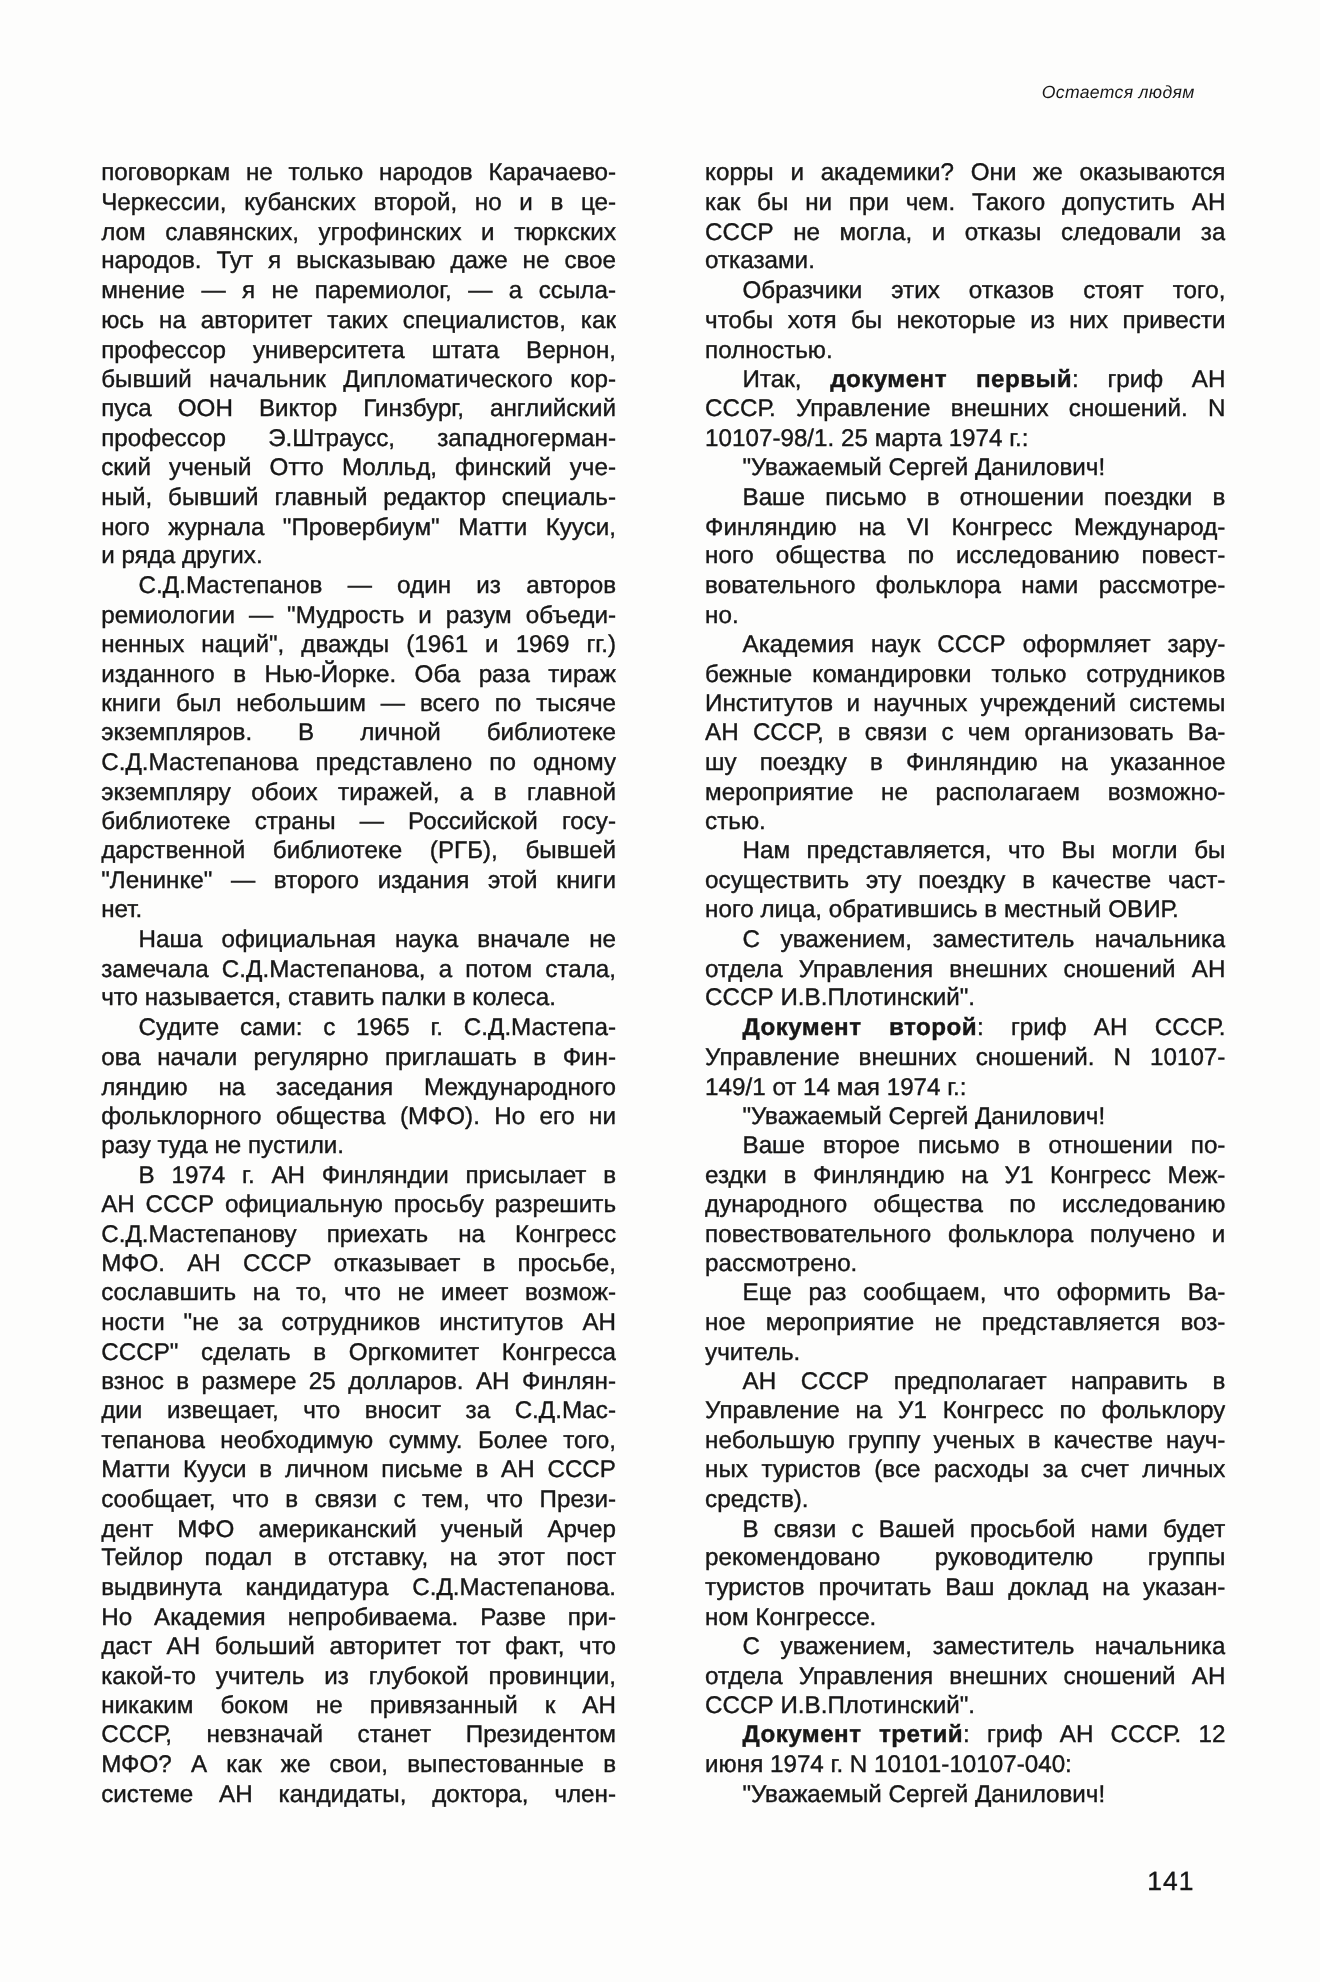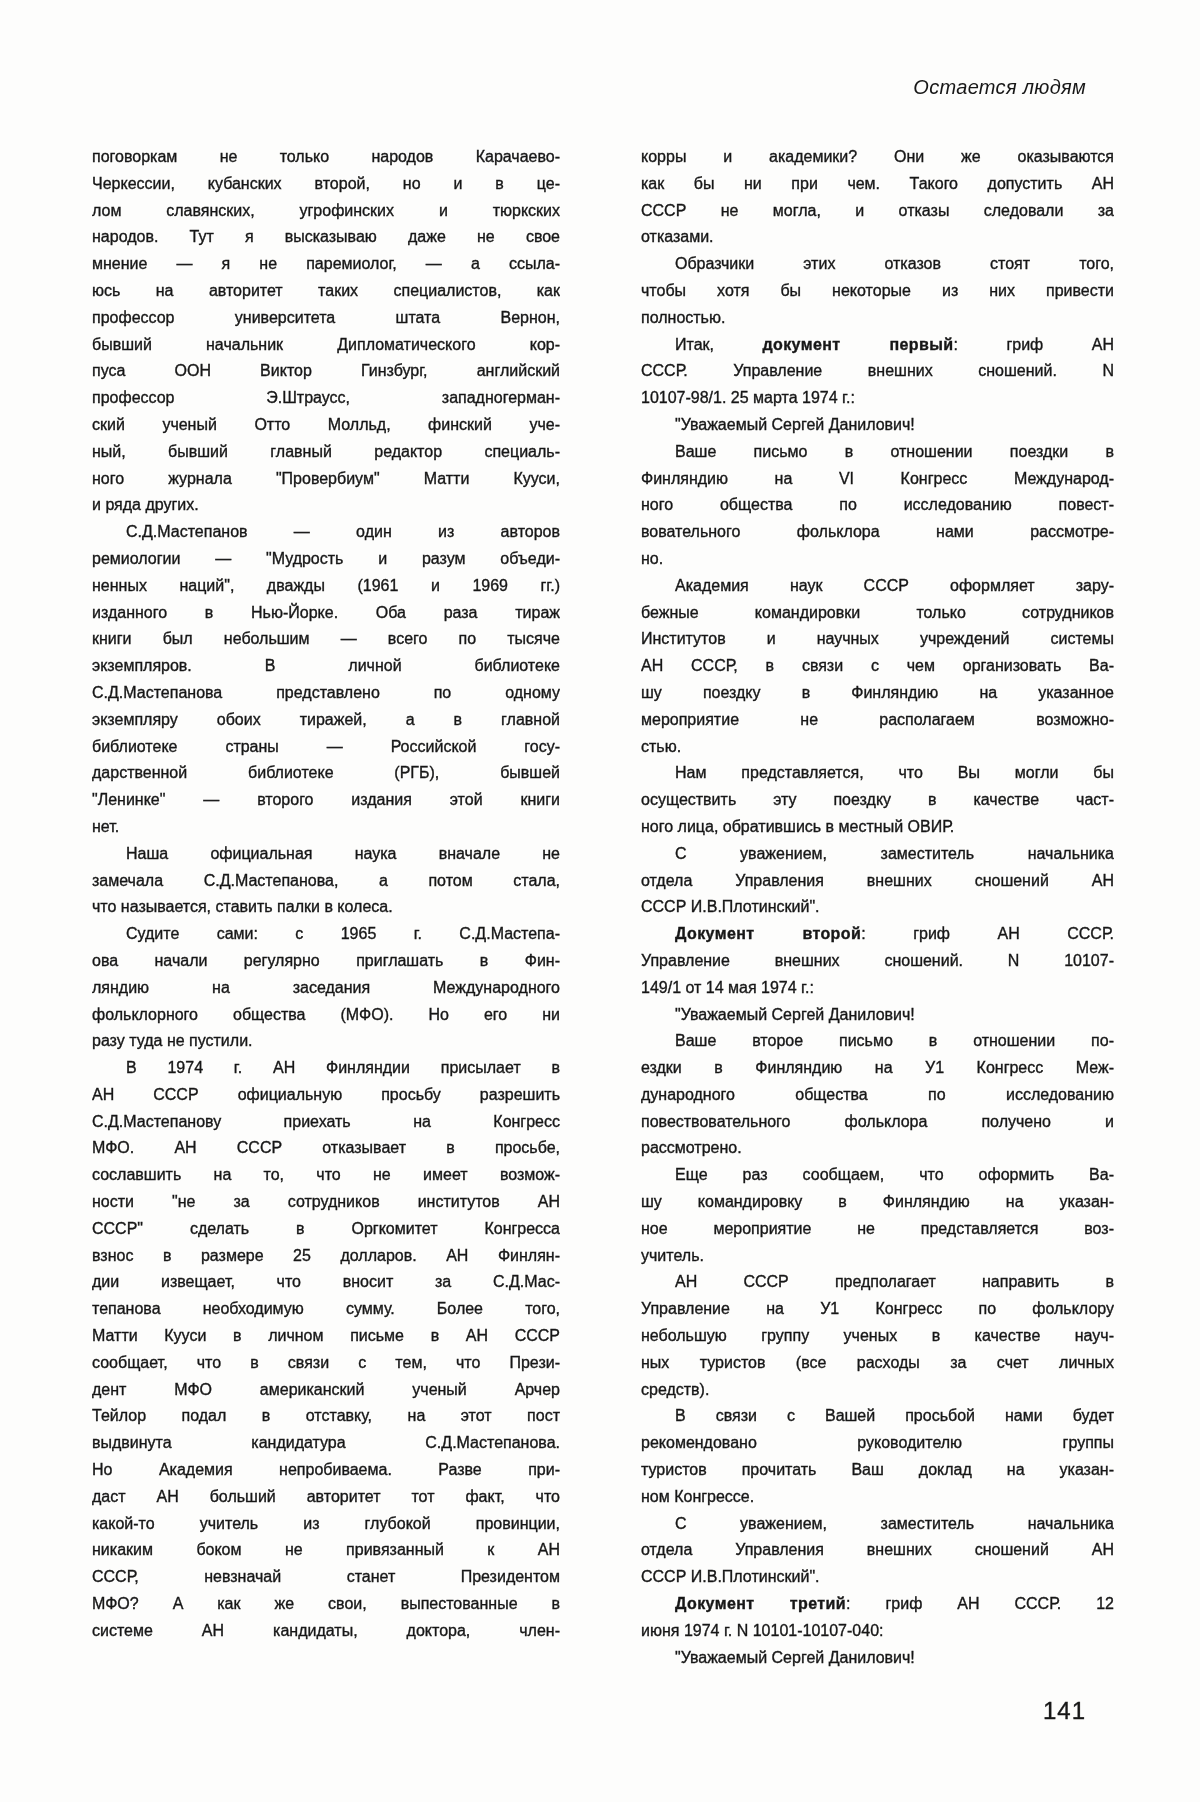--- a/index.html
+++ b/index.html
@@ -14,28 +14,28 @@
     background:var(--paper);
     font-family:"Liberation Sans","DejaVu Sans",sans-serif;
     color:var(--ink);
     overflow:hidden;
   }
   .running-head{
     position:absolute;
     top:76px;left:613px;width:473px;
     text-align:right;
     font-style:italic;
-    font-size:20px;
+    font-size:16px;
     letter-spacing:.3px;
     color:var(--ink);
   }
   .col{
     position:absolute;
     top:144px;
-    font-size:16px;
+    font-size:22px;
     line-height:26.8px;
     -webkit-text-stroke:0.35px currentColor;
   }
   .col-left{left:92px;width:468px;}
   .col-right{left:641px;width:473px;}
   .tline{
     height:26.8px;
     overflow:hidden;
     text-align:justify;
     text-align-last:justify;
@@ -155,21 +155,20 @@
       <div class="tline indent"><span class="b">Документ второй</span><span class="">: гриф АН СССР.</span></div>
       <div class="tline"><span class="">Управление внешних сношений. N 10107-</span></div>
       <div class="tline endline"><span class="">149/1 от 14 мая 1974 г.:</span></div>
       <div class="tline indent endline"><span class="">"Уважаемый Сергей Данилович!</span></div>
       <div class="tline indent"><span class="">Ваше второе письмо в отношении по-</span></div>
       <div class="tline"><span class="">ездки в Финляндию на У1 Конгресс Меж-</span></div>
       <div class="tline"><span class="">дународного общества по исследованию</span></div>
       <div class="tline"><span class="">повествовательного фольклора получено и</span></div>
       <div class="tline endline"><span class="">рассмотрено.</span></div>
       <div class="tline indent"><span class="">Еще раз сообщаем, что оформить Ва-</span></div>
-      <div class="tline"><span class="">шу командировку в Финляндию на указан-</span></div>
       <div class="tline"><span class="">ное мероприятие не представляется воз-</span></div>
       <div class="tline endline"><span class="">учитель.</span></div>
       <div class="tline indent"><span class="">АН СССР предполагает направить в</span></div>
       <div class="tline"><span class="">Управление на У1 Конгресс по фольклору</span></div>
       <div class="tline"><span class="">небольшую группу ученых в качестве науч-</span></div>
       <div class="tline"><span class="">ных туристов (все расходы за счет личных</span></div>
       <div class="tline endline"><span class="">средств).</span></div>
       <div class="tline indent"><span class="">В связи с Вашей просьбой нами будет</span></div>
       <div class="tline"><span class="">рекомендовано руководителю группы</span></div>
       <div class="tline"><span class="">туристов прочитать Ваш доклад на указан-</span></div>

